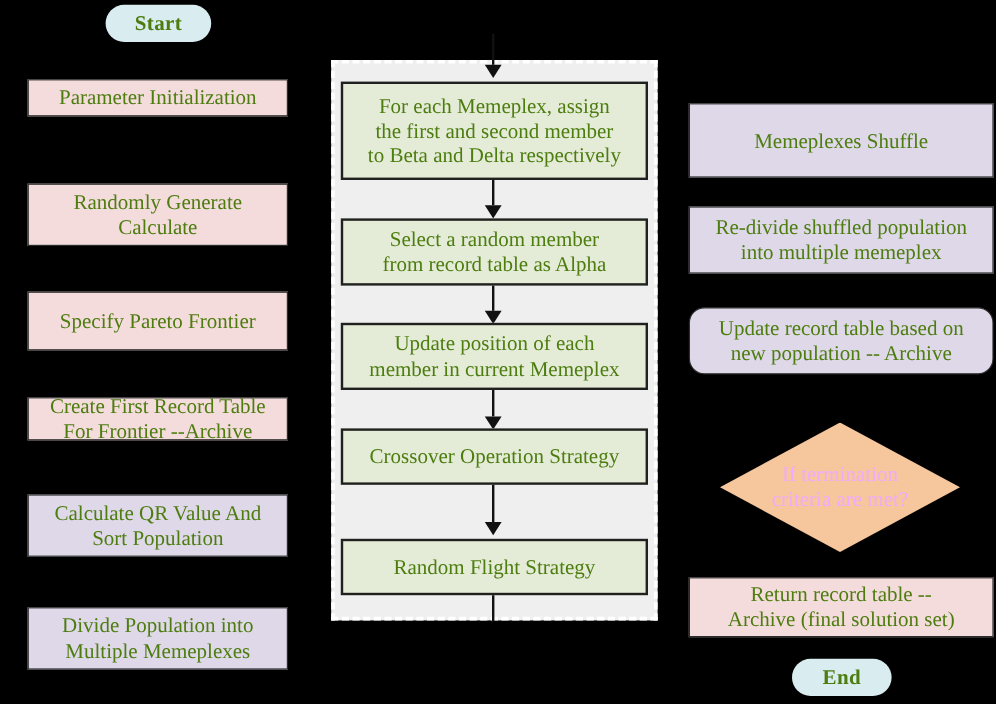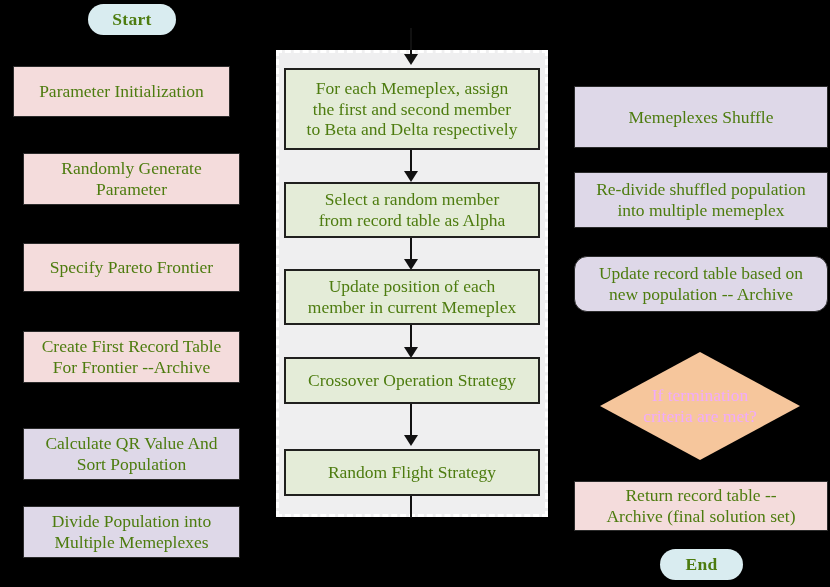--- a/index.html
+++ b/index.html
@@ -93,31 +93,31 @@
     border-top: 11px solid #111111;
   }
 </style>
 </head>
 <body>
 
 <div id="canvas">
 
   <div class="node pill" style="left:88px; top:4px; width:88px; height:31px;">Start</div>
 
-  <div class="node box pink" style="left:13px; top:66px; width:217px; height:51px;">Parameter Initialization</div>
+  <div class="node box pink" style="left:23px; top:66px; width:217px; height:31px;">Parameter Initialization</div>
 
   <div class="node box pink" style="left:23px; top:153px; width:217px; height:52px;">Randomly Generate
-Parameter</div>
+Calculate</div>
 
   <div class="node box pink" style="left:23px; top:243px; width:217px; height:49px;">Specify Pareto Frontier</div>
 
-  <div class="node box pink" style="left:23px; top:331px; width:217px; height:52px;">Create First Record Table
+  <div class="node box pink" style="left:23px; top:331px; width:217px; height:36px;">Create First Record Table
 For Frontier --Archive</div>
 
-  <div class="node box lilac" style="left:23px; top:428px; width:217px; height:52px;">Calculate QR Value And
+  <div class="node box lilac" style="left:23px; top:412px; width:217px; height:52px;">Calculate QR Value And
 Sort Population</div>
 
   <div class="node box lilac" style="left:23px; top:506px; width:217px; height:52px;">Divide Population into
 Multiple Memeplexes</div>
 
   <div class="loop-container" style="left:276px; top:50px; width:272px; height:467px;"></div>
 
   <div class="conn-line" style="left:410px; top:28px; height:26px;"></div>
   <div class="conn-head" style="left:404px; top:54px;"></div>
 

